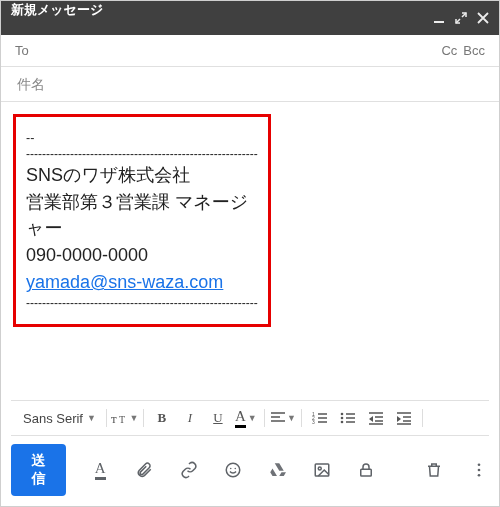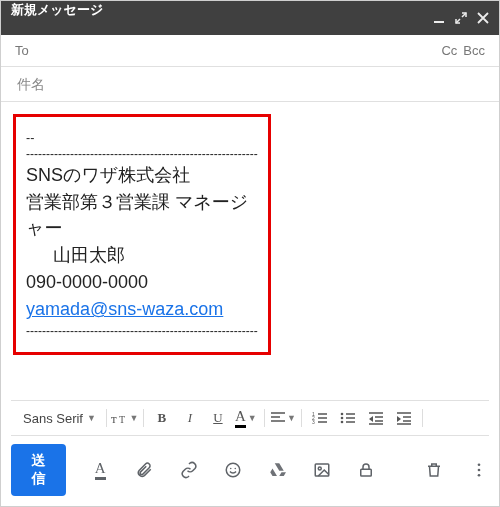--- a/index.html
+++ b/index.html
@@ -176,21 +176,20 @@
     <input class="subject-input" placeholder="件名" style="">
   </div>
 
   <div class="body-area">
     <div class="sig-box">
       <p class="sig-dash">--</p>
       <div class="sig">
         <div class="sig-line dots"></div>
         <p>SNSのワザ株式会社</p>
         <p>営業部第３営業課 マネージャー</p>
-        <p><span class="indent">山田太郎</span></p>
         <p>090-0000-0000</p>
         <p><a href="#">yamada@sns-waza.com</a></p>
         <div class="sig-line dots2"></div>
       </div>
     </div>
   </div>
 
   <div class="format-toolbar">
     <div class="fontname">
       <span>Sans Serif</span>

